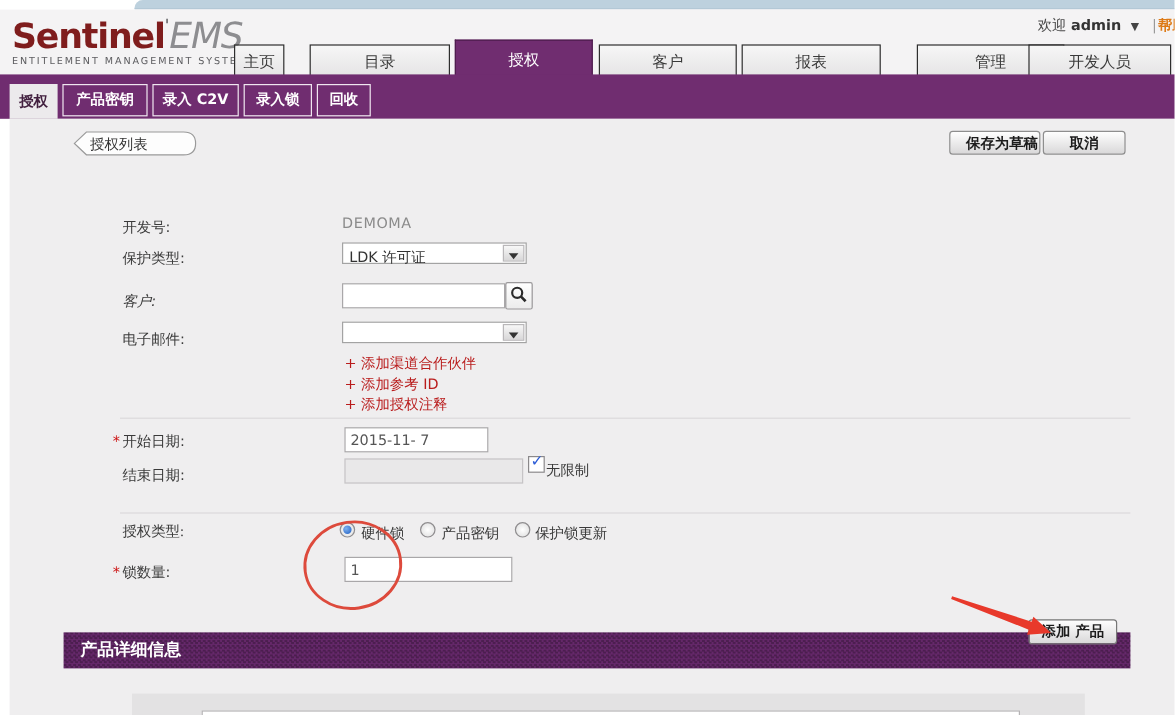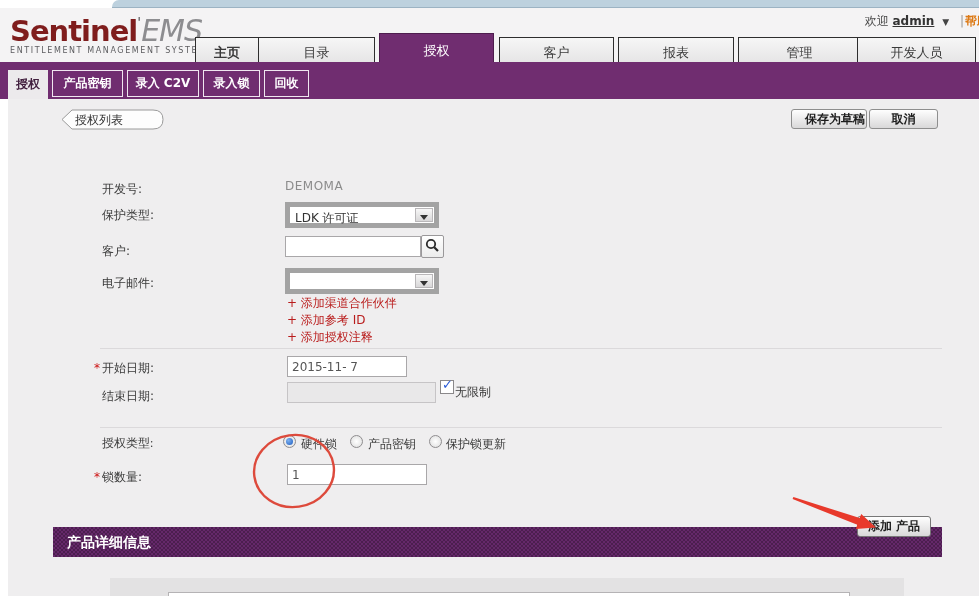--- a/index.html
+++ b/index.html
@@ -11,33 +11,33 @@
              border-bottom:1px solid #9cb3c3;border-top-left-radius:7px;}
 
   
   .header{position:absolute;left:0;right:0;top:8px;height:54px;background:#f4f3f4;}
   .logo{position:absolute;left:10px;top:5px;white-space:nowrap;}
   .logo .nm{font-size:29px;font-weight:bold;color:#7f1d1d;letter-spacing:-1px;}
   .logo .mk{font-size:14px;color:#57575a;vertical-align:14px;}
   .logo .sx{font-size:30px;font-style:italic;font-weight:200;color:#8d8d90;letter-spacing:-1px;}
   .logo .tag{display:block;font-size:8px;color:#5d5d60;letter-spacing:1.6px;margin-top:-2px;}
   .userbar{position:absolute;top:5px;right:-10px;white-space:nowrap;font-size:12px;color:#4a4a4a;}
-  .userbar b{color:#333;text-decoration:underline;}
+  .userbar b{color:#333;}
   .userbar .caret{font-size:9px;color:#444;margin:0 6px 0 4px;}
   .userbar .sep{color:#999;margin:0 1px;}
   .userbar .help{color:#dd7a16;font-weight:bold;}
 
   
   .tab{position:absolute;top:29px;height:32px;box-sizing:border-box;border:1px solid #2e2e2e;
        background:linear-gradient(#f6f6f6,#e2e1e2);text-align:center;line-height:30px;
        font-size:13px;color:#3a3a3a;cursor:pointer;}
   .tab.sel{top:25px;height:37px;background:#702d70;border-color:#4e1d4e;border-bottom:none;
            color:#ffffff;line-height:34px;}
-  .t0{left:195px;width:64px;font-weight:bold;} .t1{left:258px;width:117px;} .t2{left:379px;width:115px;}
-  .t3{left:499px;width:115px;} .t4{left:618px;width:116px;} .t5{left:738px;width:123px;}
+  .t0{left:195px;width:42px;} .t1{left:258px;width:117px;} .t2{left:379px;width:115px;}
+  .t3{left:499px;width:115px;} .t4{left:618px;width:116px;} .t5{left:764px;width:123px;}
   .t6{left:857px;width:119px;}
 
   
   .subnav{position:absolute;left:0;right:0;top:62px;height:37px;background:#702d70;}
   .subtab{position:absolute;top:8px;height:27px;box-sizing:border-box;border:1px solid #f0e6f0;
           color:#fff;font-weight:bold;font-size:12px;text-align:center;line-height:25px;cursor:pointer;}
   .subtab.sel{height:29px;background:#eceaec;border:none;color:#42203f;line-height:29px;}
   .s0{left:8px;width:40px;} .s1{left:52px;width:71px;} .s2{left:127px;width:72px;}
   .s3{left:203px;width:57px;} .s4{left:264px;width:45px;}
 
@@ -62,21 +62,21 @@
   .bar-products{top:428px;padding-left:14px;box-sizing:border-box;}
 
   .flabel{position:absolute;left:94px;font-size:12px;color:#3a3a3a;text-align:center;}
   .req{color:#cc1111;margin-right:2px;}
   .fvalue-static{position:absolute;left:277px;color:#8b8b8b;letter-spacing:.5px;}
 
   .inp{position:absolute;box-sizing:border-box;height:21px;border:1px solid #a9a7a9;background:#fff;
        font-family:inherit;font-size:12px;color:#555;padding:2px 4px;}
   .inp:disabled,.inp.disabled{background:#e9e8e9;border-color:#c6c4c6;}
 
-  .selectbox{position:absolute;height:26px;width:154px;box-sizing:border-box;border:5px solid #a3a3a3;
+  .selectbox{position:absolute;height:18px;width:154px;box-sizing:border-box;border:1px solid #a3a3a3;
              background:#fff;cursor:pointer;}
   .selectbox .txt{position:absolute;left:5px;top:3px;font-size:12px;color:#333;white-space:nowrap;}
   .selectbox .arrow-btn{position:absolute;right:1px;top:1px;bottom:1px;width:18px;
              background:linear-gradient(#f7f7f7,#d8d7d8);border:1px solid #b9b7b9;box-sizing:border-box;}
   .selectbox .arrow-btn::after{content:"";position:absolute;left:4px;top:6px;border:4px solid transparent;
              border-top:5px solid #333;}
 
   .search-btn{position:absolute;width:23px;height:23px;box-sizing:border-box;border:1px solid #9a989a;
               border-radius:2px;background:linear-gradient(#ffffff,#ececec);cursor:pointer;}
 
@@ -151,21 +151,21 @@
 
     <div class="flabel" style="top:82px;">开发号:</div>
     <div class="fvalue-static" style="top:80px;">DEMOMA</div>
 
     <div class="flabel" style="top:108px;">保护类型:</div>
     <div class="selectbox" style="left:277px;top:103px;">
       <span class="txt">LDK 许可证</span>
       <span class="arrow-btn"></span>
     </div>
 
-    <div class="flabel" style="top:144px;">客户:</div>
+    <div class="flabel" style="top:144px;font-style:italic;">客户:</div>
     <input class="inp" style="left: 277px; top: 137px; width: 136px;" value="">
     <div class="search-btn" style="left:413px;top:136px;">
       <svg width="21" height="21">
         <circle cx="9" cy="8" r="4.2" fill="none" stroke="#2b2b2b" stroke-width="1.8"></circle>
         <line x1="12.2" y1="11.2" x2="16" y2="15" stroke="#2b2b2b" stroke-width="2.2"></line>
       </svg>
     </div>
 
     <div class="flabel" style="top:176px;">电子邮件:</div>
     <div class="selectbox" style="left:277px;top:169px;">

